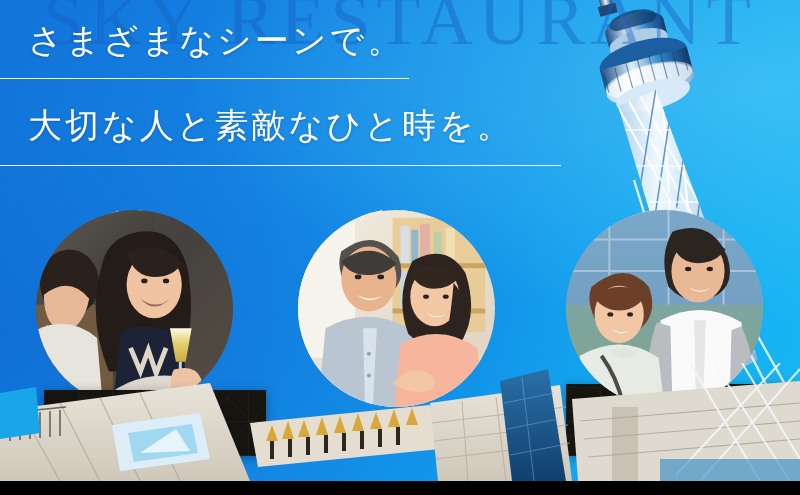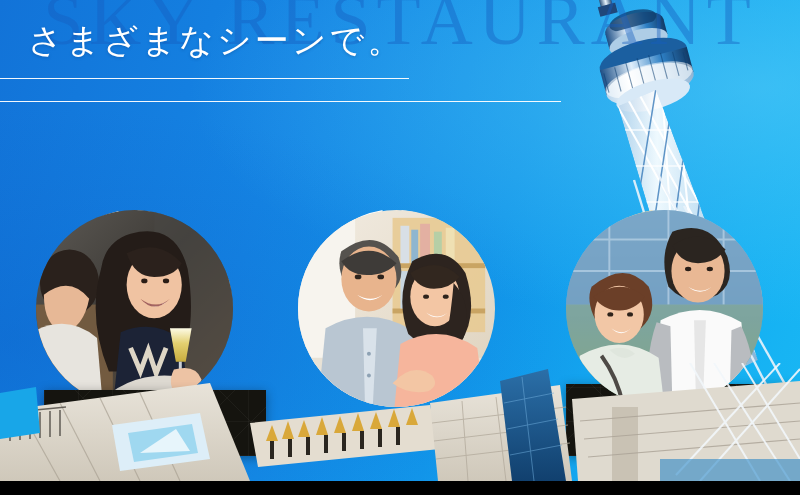--- a/index.html
+++ b/index.html
@@ -196,20 +196,21 @@
         <path d="M178 236 L288 430"></path>
       </g>
     </svg>
   </div>
 
   <div class="watermark">SKY RESTAURANT</div>
 
   <div class="headings">
     <div class="head-line one">さまざまなシーンで。</div>
     <div class="rule one"></div>
+    <div class="head-line two">大切な人と素敵なひと時を。</div>
     <div class="rule two"></div>
   </div>
 
   <div class="cards">
 
     <div class="card c1">
       <div class="ring">
         <svg viewBox="0 0 225 225" xmlns="http://www.w3.org/2000/svg" fill="none" stroke="#ffffff" stroke-width="1.6" stroke-linecap="round">
           <path d="M34 62 A96 96 0 0 1 96 16"></path>
           <path d="M116 15 A96 96 0 0 1 186 52"></path>

